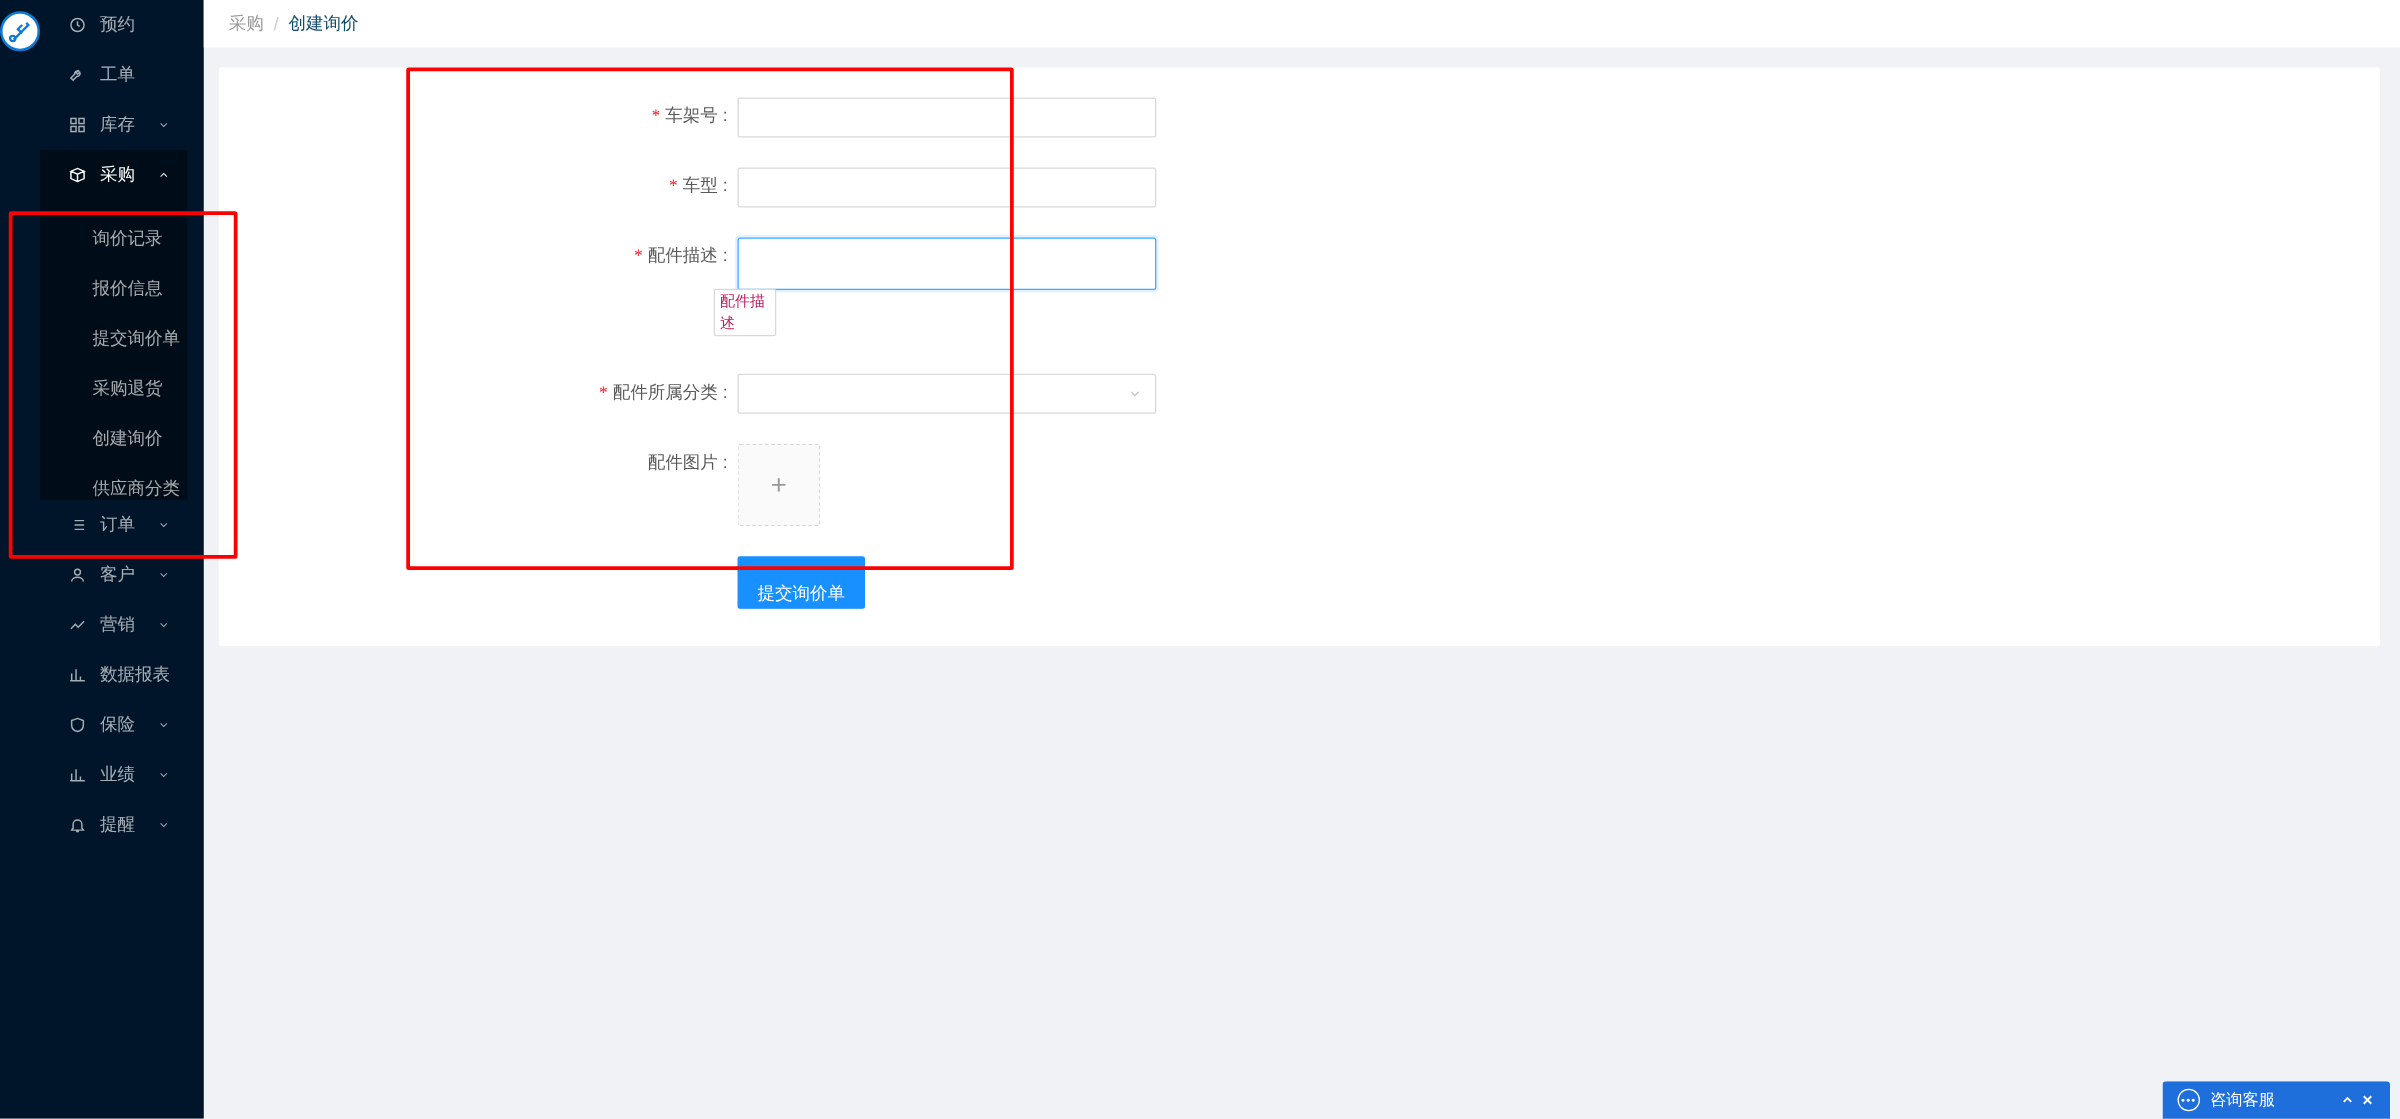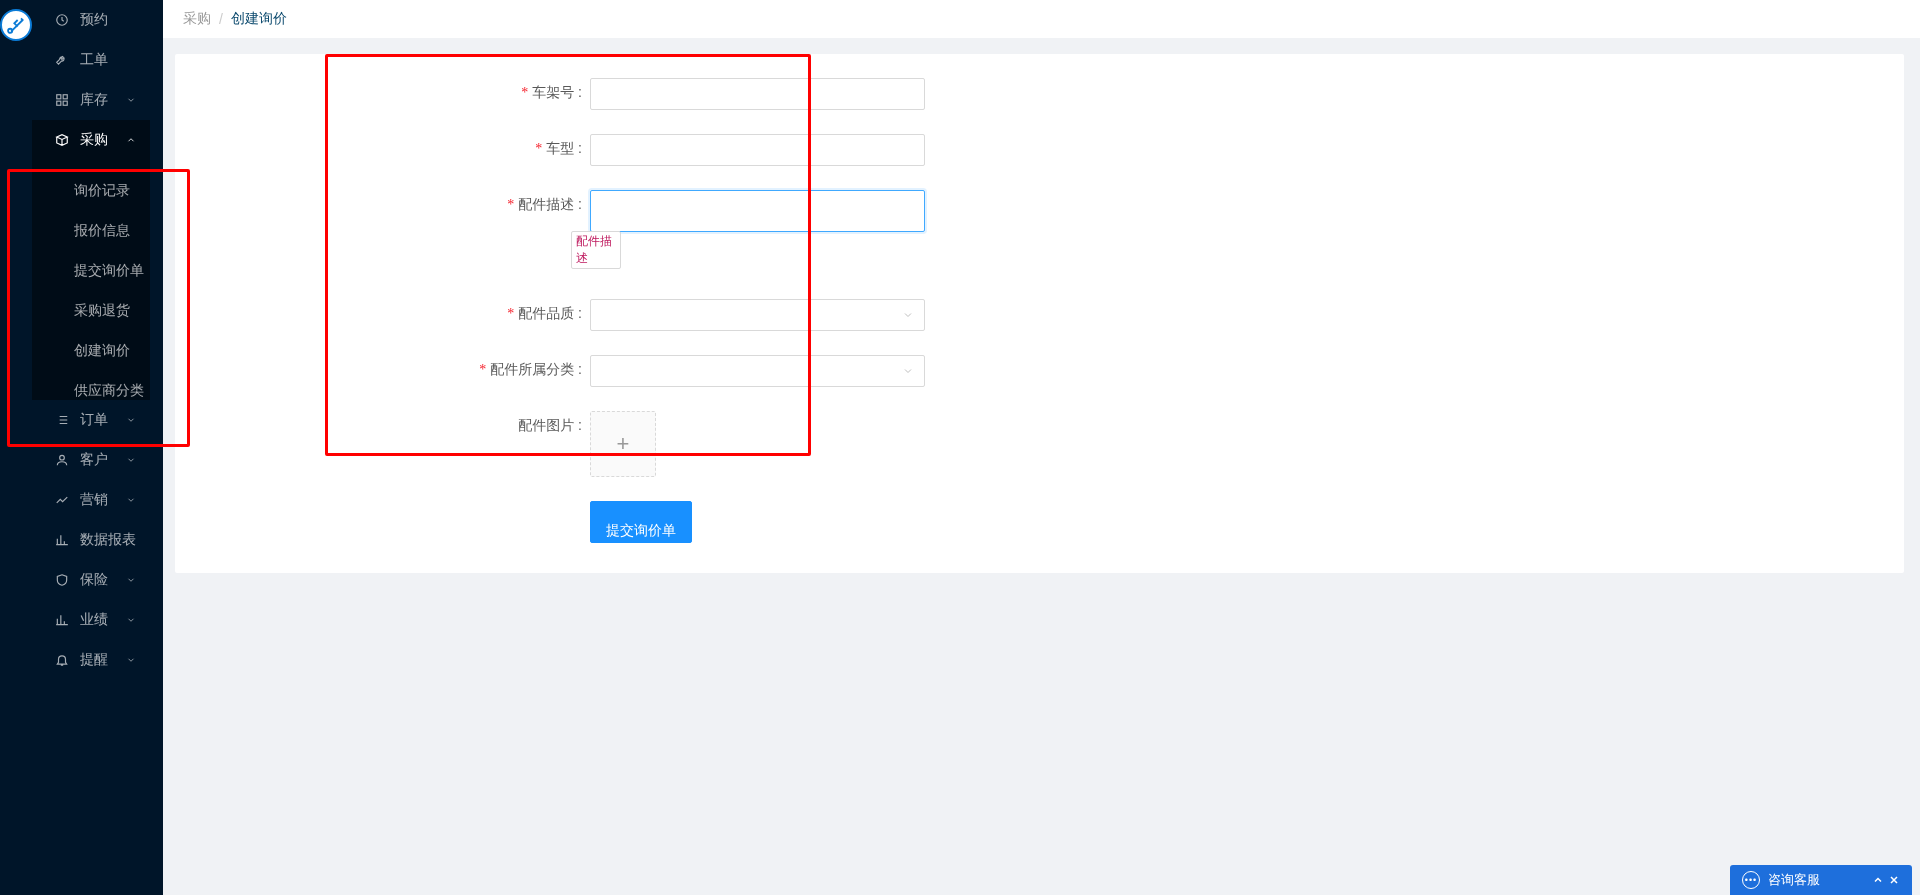--- a/index.html
+++ b/index.html
@@ -387,33 +387,20 @@
           </div>
 
           <div class="form-row">
             <label class="form-label"><span class="req">*</span><span>配件描述 :</span></label>
             <div class="form-control">
               <textarea class="textarea" style=""></textarea>
               <div class="tooltip-hint">配件描述</div>
             </div>
           </div>
 
-          <div class="form-row">
-            <label class="form-label"><span class="req">*</span><span>配件品质 :</span></label>
-            <div class="form-control">
-              <div class="select">
-                <span></span>
-                <span class="select-arrow">
-                    <svg viewBox="0 0 24 24" width="12" height="12" fill="none" stroke="currentColor" stroke-width="2">
-                      <path d="M6 9l6 6 6-6"></path>
-                    </svg>
-                  </span>
-              </div>
-            </div>
-          </div>
 
           <div class="form-row">
             <label class="form-label"><span class="req">*</span><span>配件所属分类 :</span></label>
             <div class="form-control">
               <div class="select">
                 <span></span>
                 <span class="select-arrow">
                     <svg viewBox="0 0 24 24" width="12" height="12" fill="none" stroke="currentColor" stroke-width="2">
                       <path d="M6 9l6 6 6-6"></path>
                     </svg>

